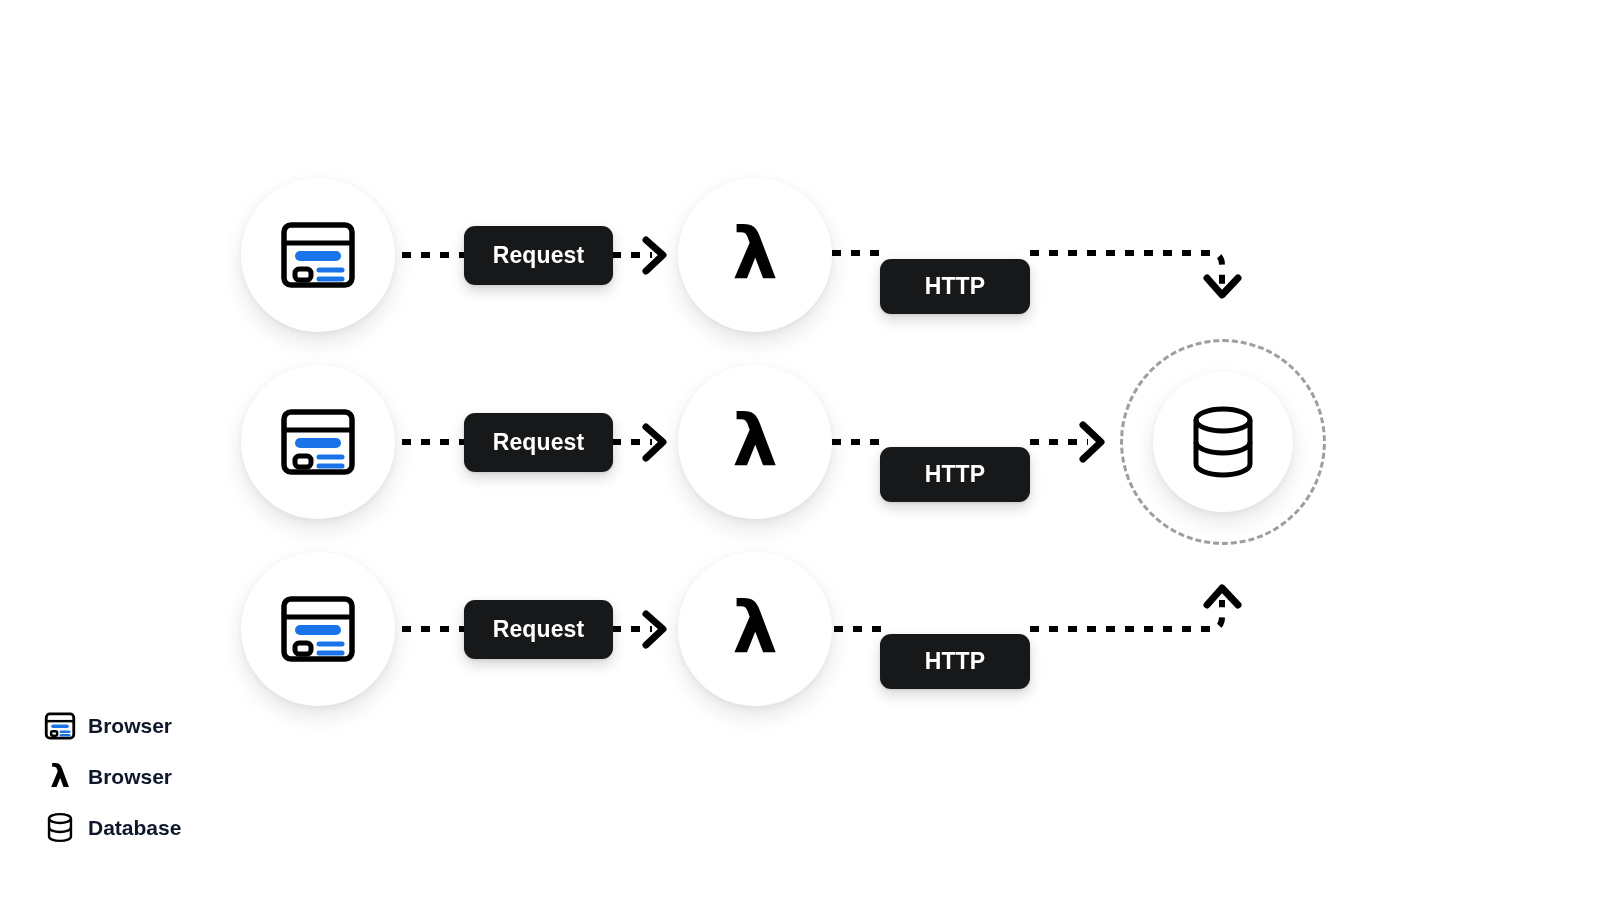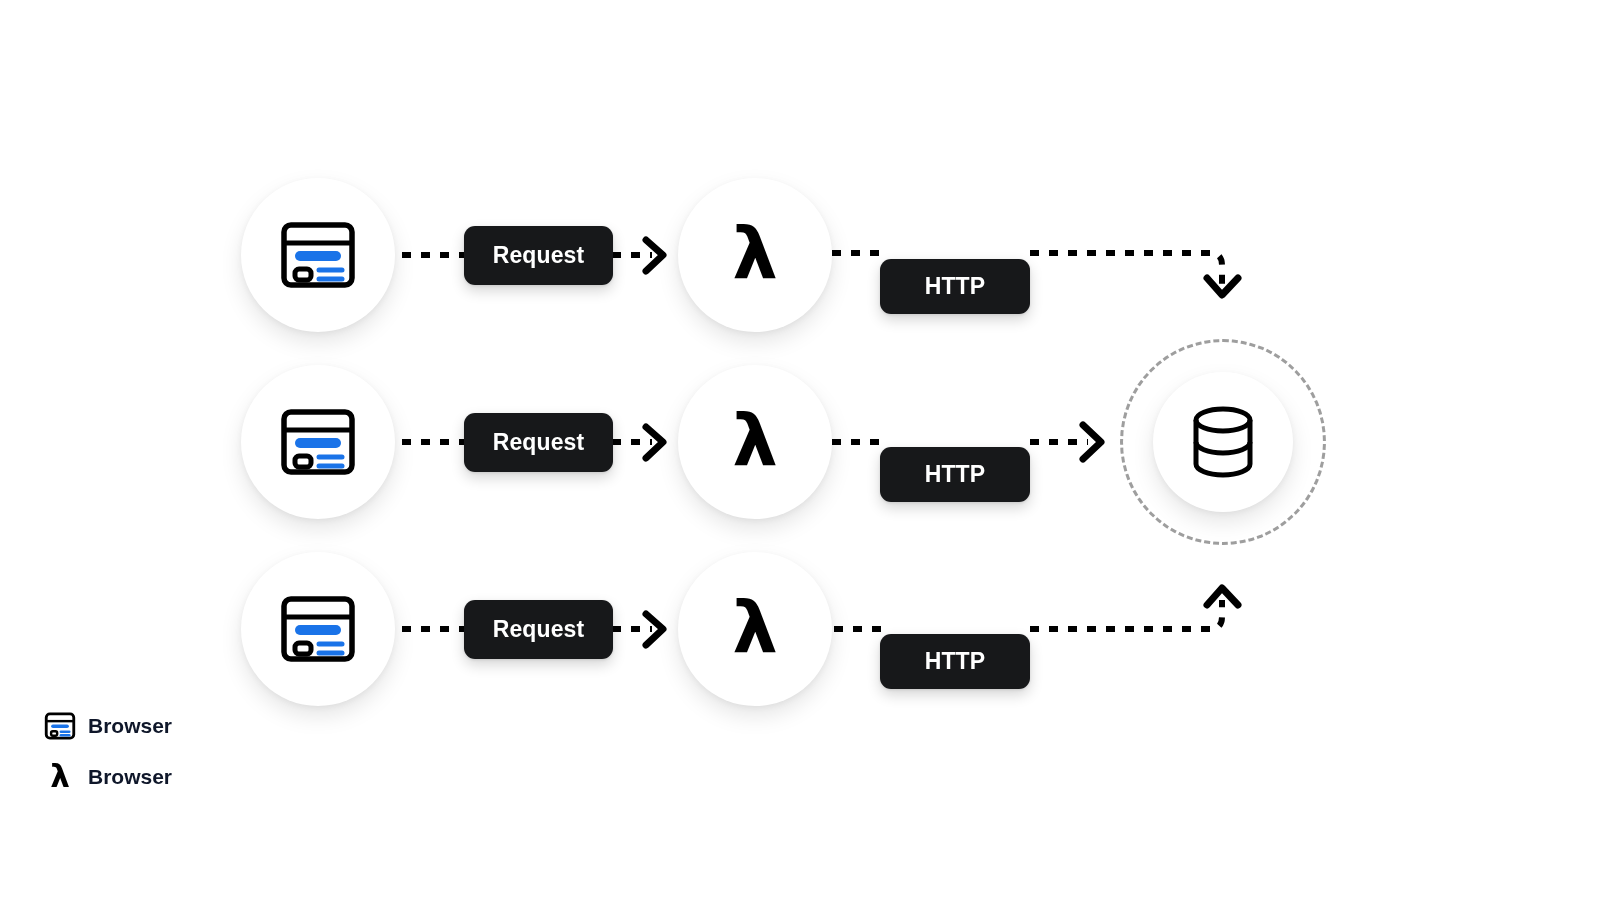--- a/index.html
+++ b/index.html
@@ -255,16 +255,26 @@
       <span class="legend-label">Browser</span>
     </div>
 
     <div class="legend-row">
       <span class="legend-ico">
         <span class="legend-lambda">λ</span>
       </span>
       <span class="legend-label">Browser</span>
     </div>
 
+    <div class="legend-row">
+      <span class="legend-ico">
+        <svg width="30" height="33" viewBox="0 0 74 80">
+          <ellipse cx="37" cy="18" rx="27" ry="11" fill="#fff" stroke="#000" stroke-width="6"></ellipse>
+          <path d="M10 18 V62 C10 68 22 73 37 73 C52 73 64 68 64 62 V18" fill="none" stroke="#000" stroke-width="6"></path>
+          <path d="M10 40 C10 46 22 51 37 51 C52 51 64 46 64 40" fill="none" stroke="#000" stroke-width="6"></path>
+        </svg>
+      </span>
+      <span class="legend-label">Database</span>
+    </div>
 
   </div>
 
 </div>
 
 </body></html>

